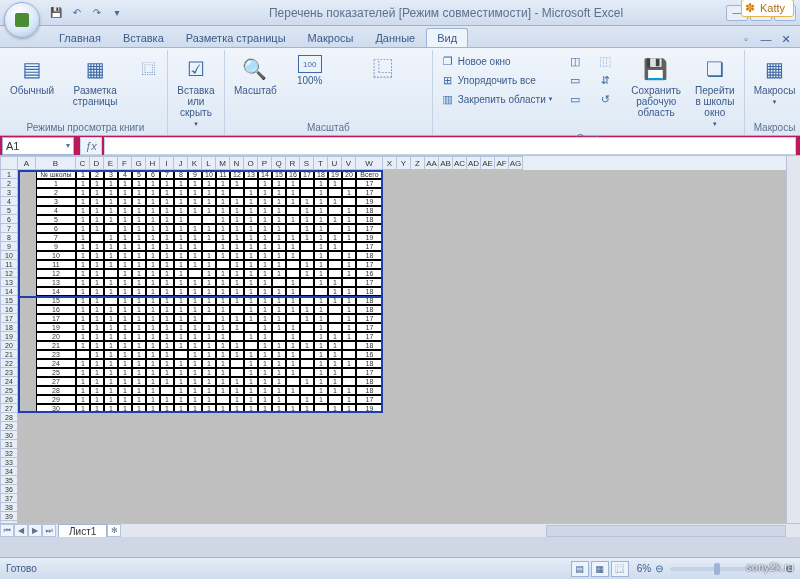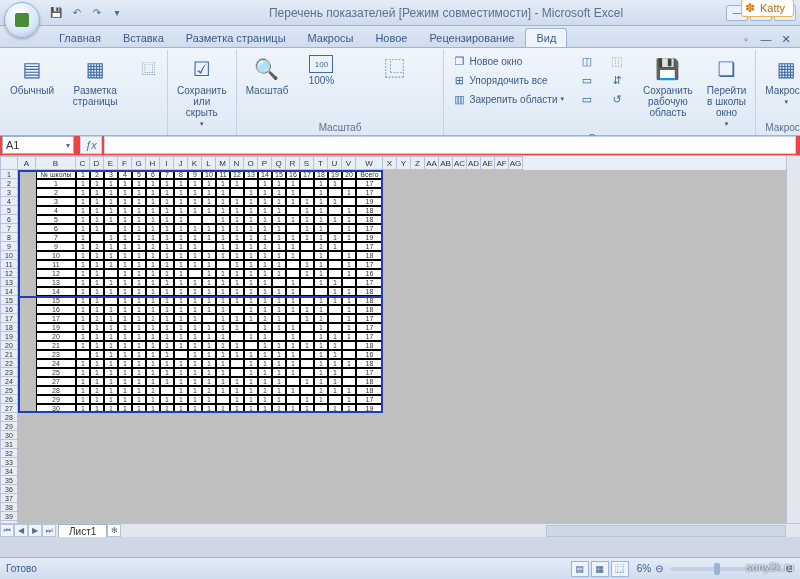--- a/index.html
+++ b/index.html
@@ -25,21 +25,21 @@
   .ribbon{height:88px;background:linear-gradient(#f0f5fb,#dee9f5);border-bottom:1px solid #9fb4d4;display:flex;padding:2px 4px 0;}
   .group{border-right:1px solid #c4d2e6;padding:2px 4px 0;display:flex;flex-direction:column;}
   .group-body{flex:1;display:flex;align-items:flex-start;gap:4px;}
   .group-label{text-align:center;font-size:10px;color:#5b718e;padding:1px 0 2px;}
   .big-btn{display:flex;flex-direction:column;align-items:center;justify-content:flex-start;padding:2px 4px;min-width:48px;text-align:center;font-size:10px;color:#3a5a8a;line-height:11px;border:1px solid transparent;border-radius:3px;}
   .big-btn .ic{width:28px;height:28px;margin-bottom:2px;display:flex;align-items:center;justify-content:center;font-size:20px;color:#3e6aa7;}
   .stack{display:flex;flex-direction:column;gap:1px;}
   .small-btn{display:flex;align-items:center;gap:3px;font-size:10px;color:#3a5a8a;padding:1px 3px;border:1px solid transparent;border-radius:2px;white-space:nowrap;}
   .small-btn .si{width:14px;height:14px;display:flex;align-items:center;justify-content:center;font-size:11px;color:#3e6aa7;}
   
-  .formula-bar{height:20px;background:#ef4444;display:flex;align-items:flex-start;border-bottom:1px solid #b6c3d8;}
+  .formula-bar{height:20px;background:#be185d;display:flex;align-items:center;border-bottom:1px solid #b6c3d8;}
   .name-box{width:72px;height:18px;background:#fff;border:1px solid #9fb4d4;margin:0 2px;display:flex;align-items:center;padding:0 3px;font-size:11px;}
   .name-box .dd{margin-left:auto;font-size:8px;color:#5b718e;}
   .fx-btn{width:22px;height:18px;border:1px solid #c4d2e6;background:#eef4fc;display:flex;align-items:center;justify-content:center;font-style:italic;font-size:11px;color:#5b718e;margin-left:4px;}
   .formula-input{flex:1;height:18px;background:#fff;border:1px solid #c4d2e6;margin:0 4px 0 2px;}
   
   .doc-area{position:absolute;top:156px;left:0;right:0;bottom:42px;background:#bfbfbf;}
   .hdr-row{position:absolute;top:0;left:0;right:14px;height:14px;display:flex;background:#e8eef7;}
   .corner{width:18px;height:14px;border:1px solid #b6c3d8;background:#e8eef7;}
   .col-hdr{height:14px;border:1px solid #b6c3d8;border-left:none;background:#e8eef7;display:flex;align-items:center;justify-content:center;font-size:8px;color:#333;}
   .row-hdrs{position:absolute;top:14px;left:0;width:18px;bottom:14px;background:#e8eef7;}
@@ -78,22 +78,21 @@
     <div class="win-btn">✕</div>
   </div>
 </div>
 <div class="user-badge">Katty</div>
 
 <div class="tabstrip">
   <div class="tab">Главная</div>
   <div class="tab">Вставка</div>
   <div class="tab">Разметка страницы</div>
   <div class="tab">Макросы</div>
-  <div class="tab">Новое</div>
-  <div class="tab">Рецензирование</div>
+  <div class="tab">Данные</div>
   <div class="tab active">Вид</div>
   <div class="tab-right">
     <span>◦</span>
     <span>—</span>
     <span>✕</span>
   </div>
 </div>
 
 <div class="ribbon">
   <div class="group">
@@ -104,26 +103,27 @@
         </div>
       <div class="big-btn">
           <div class="ic">▦</div>
           <span>Разметка
 страницы</span>
         </div>
       <div class="big-btn" style="min-width:18px">
           <div class="ic" style="font-size:14px">⿴</div>
         </div>
     </div>
+    <div class="group-label">Режимы просмотра книги</div>
   </div>
   <div class="group">
     <div class="group-body">
       <div class="big-btn">
           <div class="ic">☑</div>
-          <span>Сохранить
+          <span>Вставка
 или скрыть</span>
           <span style="font-size:7px">▾</span>
         </div>
     </div>
     <div class="group-label"> </div>
   </div>
   <div class="group">
     <div class="group-body">
       <div class="big-btn">
           <div class="ic">🔍</div>

